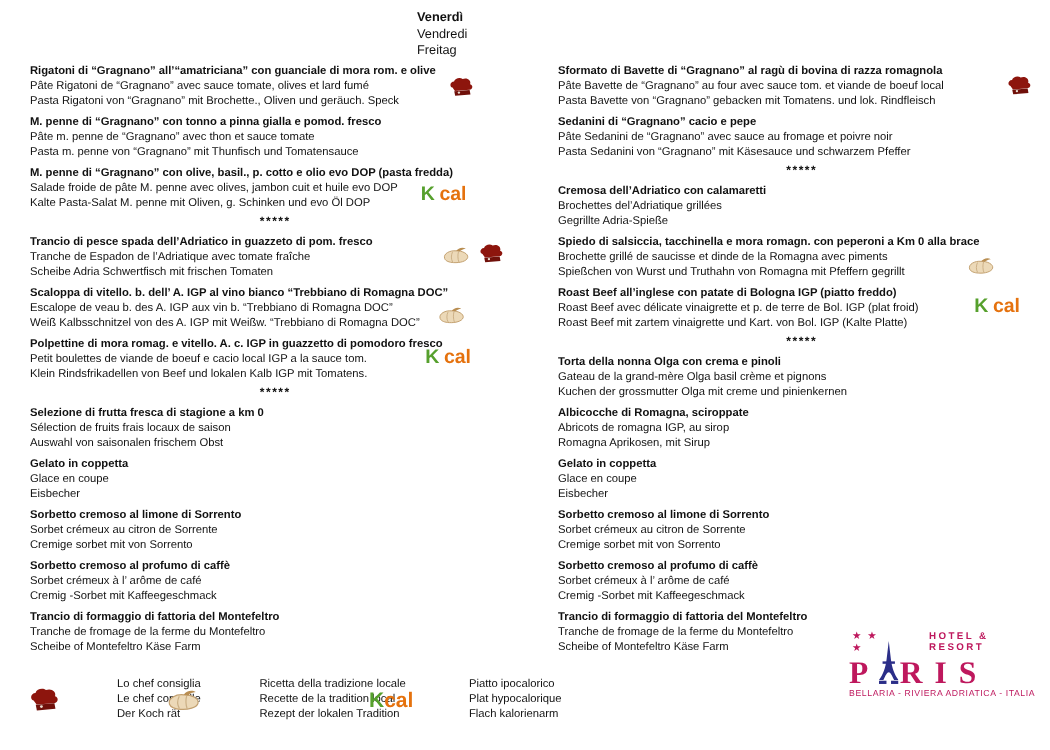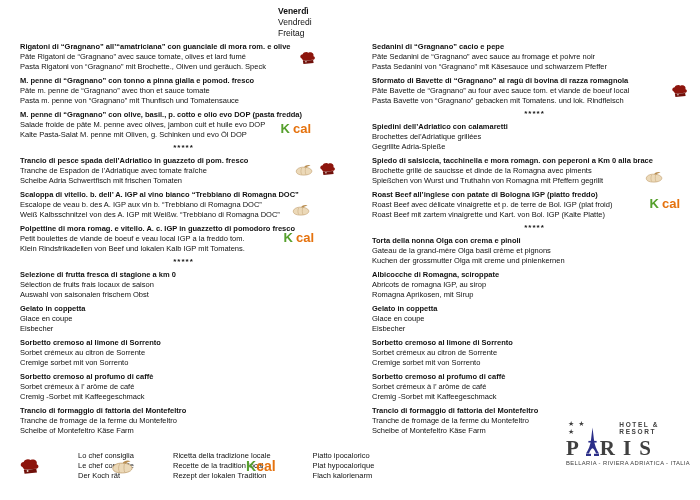--- a/index.html
+++ b/index.html
@@ -17,21 +17,21 @@
        margin:0 0 4px 0;letter-spacing:1px;}
   .ic{position:absolute;display:flex;gap:3px;align-items:center;}
   .kcal{font-weight:bold;font-size:13px;line-height:13px;white-space:nowrap;}
   .kcal .k{color:#56a02d;}
   .kcal .c{color:#e5720e;}
   .legend{position:absolute;left:0;top:451px;width:560px;height:40px;}
   .lg{position:absolute;top:0;display:flex;gap:5px;align-items:center;}
   .lg-1{left:18px;} .lg-2{left:110px;} .lg-3{left:246px;}
   .lg .txt{font-size:7.5px;line-height:10px;white-space:nowrap;margin-left:32px;}
   .lg .kcal{font-size:14px;}
-  .logo{position:absolute;left:566px;top:420px;width:132px;color:#404040;}
+  .logo{position:absolute;left:566px;top:420px;width:132px;color:#be185d;}
   .logo-top{display:flex;align-items:center;gap:8px;margin-left:2px;}
   .logo-stars{font-size:7px;letter-spacing:1px;}
   .logo-tag{font-size:6.5px;letter-spacing:1.6px;font-weight:bold;margin-left:16px;}
   .logo-name{position:relative;font-family:"Liberation Serif",serif;font-weight:bold;
              font-size:21px;line-height:22px;letter-spacing:8px;margin-top:1px;}
   .logo-name .spacer{display:inline-block;width:13px;}
   .logo-tower{position:absolute;left:20px;top:-11px;}
   .logo-sub{font-size:5.8px;letter-spacing:0.4px;margin-top:1px;white-space:nowrap;}
   .svgdefs{position:absolute;width:0;height:0;}
 </style>
@@ -112,21 +112,21 @@
       <div class="ln">Weiß Kalbsschnitzel von des A. IGP mit Weißw. “Trebbiano di Romagna DOC”</div>
       <span class="ic" style="top:13px;right:35px;">
         <svg width="21" height="13" viewBox="0 0 26 16">
             <use href="#g-garlic"></use>
           </svg>
         </span>
     </div>
 
     <div class="grp">
       <div class="it">Polpettine di mora romag. e vitello. A. c. IGP in guazzetto di pomodoro fresco</div>
-      <div class="ln">Petit boulettes de viande de boeuf e veau local IGP a la freddo tom.</div>
+      <div class="ln">Petit boulettes de viande de boeuf e cacio local IGP a la sauce tom.</div>
       <div class="ln">Klein Rindsfrikadellen von Beef und lokalen Kalb IGP mit Tomatens.</div>
       <span class="ic kcal" style="top:7px;right:33px;">
           <span class="k">K</span>
           <span class="c">cal</span>
         </span>
     </div>
 
     <div class="sep">*****</div>
 
     <div class="grp">
@@ -156,42 +156,42 @@
     <div class="grp">
       <div class="it">Trancio di formaggio di fattoria del Montefeltro</div>
       <div class="ln">Tranche de fromage de la ferme du Montefeltro</div>
       <div class="ln">Scheibe of Montefeltro Käse Farm</div>
     </div>
 
   </div>
 
   <div class="col col-right">
 
-
-    <div class="grp">
-      <div class="it">Sedanini di “Gragnano” cacio e pepe</div>
-      <div class="ln">Pâte Sedanini de “Gragnano” avec sauce au fromage et poivre noir</div>
-      <div class="ln">Pasta Sedanini von “Gragnano” mit Käsesauce und schwarzem Pfeffer</div>
-    </div>
 
     <div class="grp">
       <div class="it">Sformato di Bavette di “Gragnano” al ragù di bovina di razza romagnola</div>
       <div class="ln">Pâte Bavette de “Gragnano” au four avec sauce tom. et viande de boeuf local</div>
       <div class="ln">Pasta Bavette von “Gragnano” gebacken mit Tomatens. und lok. Rindfleisch</div>
       <span class="ic" style="top:8px;right:8px;">
         <svg width="19" height="14" viewBox="0 0 22 18">
             <use href="#g-chef"></use>
           </svg>
         </span>
     </div>
 
+    <div class="grp">
+      <div class="it">Sedanini di “Gragnano” cacio e pepe</div>
+      <div class="ln">Pâte Sedanini de “Gragnano” avec sauce au fromage et poivre noir</div>
+      <div class="ln">Pasta Sedanini von “Gragnano” mit Käsesauce und schwarzem Pfeffer</div>
+    </div>
+
     <div class="sep">*****</div>
 
     <div class="grp">
-      <div class="it">Spiedini dell’Adriatico con calamaretti</div>
+      <div class="it">Cremosa dell’Adriatico con calamaretti</div>
       <div class="ln">Brochettes del’Adriatique grillées</div>
       <div class="ln">Gegrillte Adria-Spieße</div>
     </div>
 
     <div class="grp">
       <div class="it">Spiedo di salsiccia, tacchinella e mora romagn. con peperoni a Km 0 alla brace</div>
       <div class="ln">Brochette grillé de saucisse et dinde de la Romagna avec piments</div>
       <div class="ln">Spießchen von Wurst und Truthahn von Romagna mit Pfeffern gegrillt</div>
       <span class="ic" style="top:14px;right:32px;">
         <svg width="21" height="13" viewBox="0 0 26 16">

